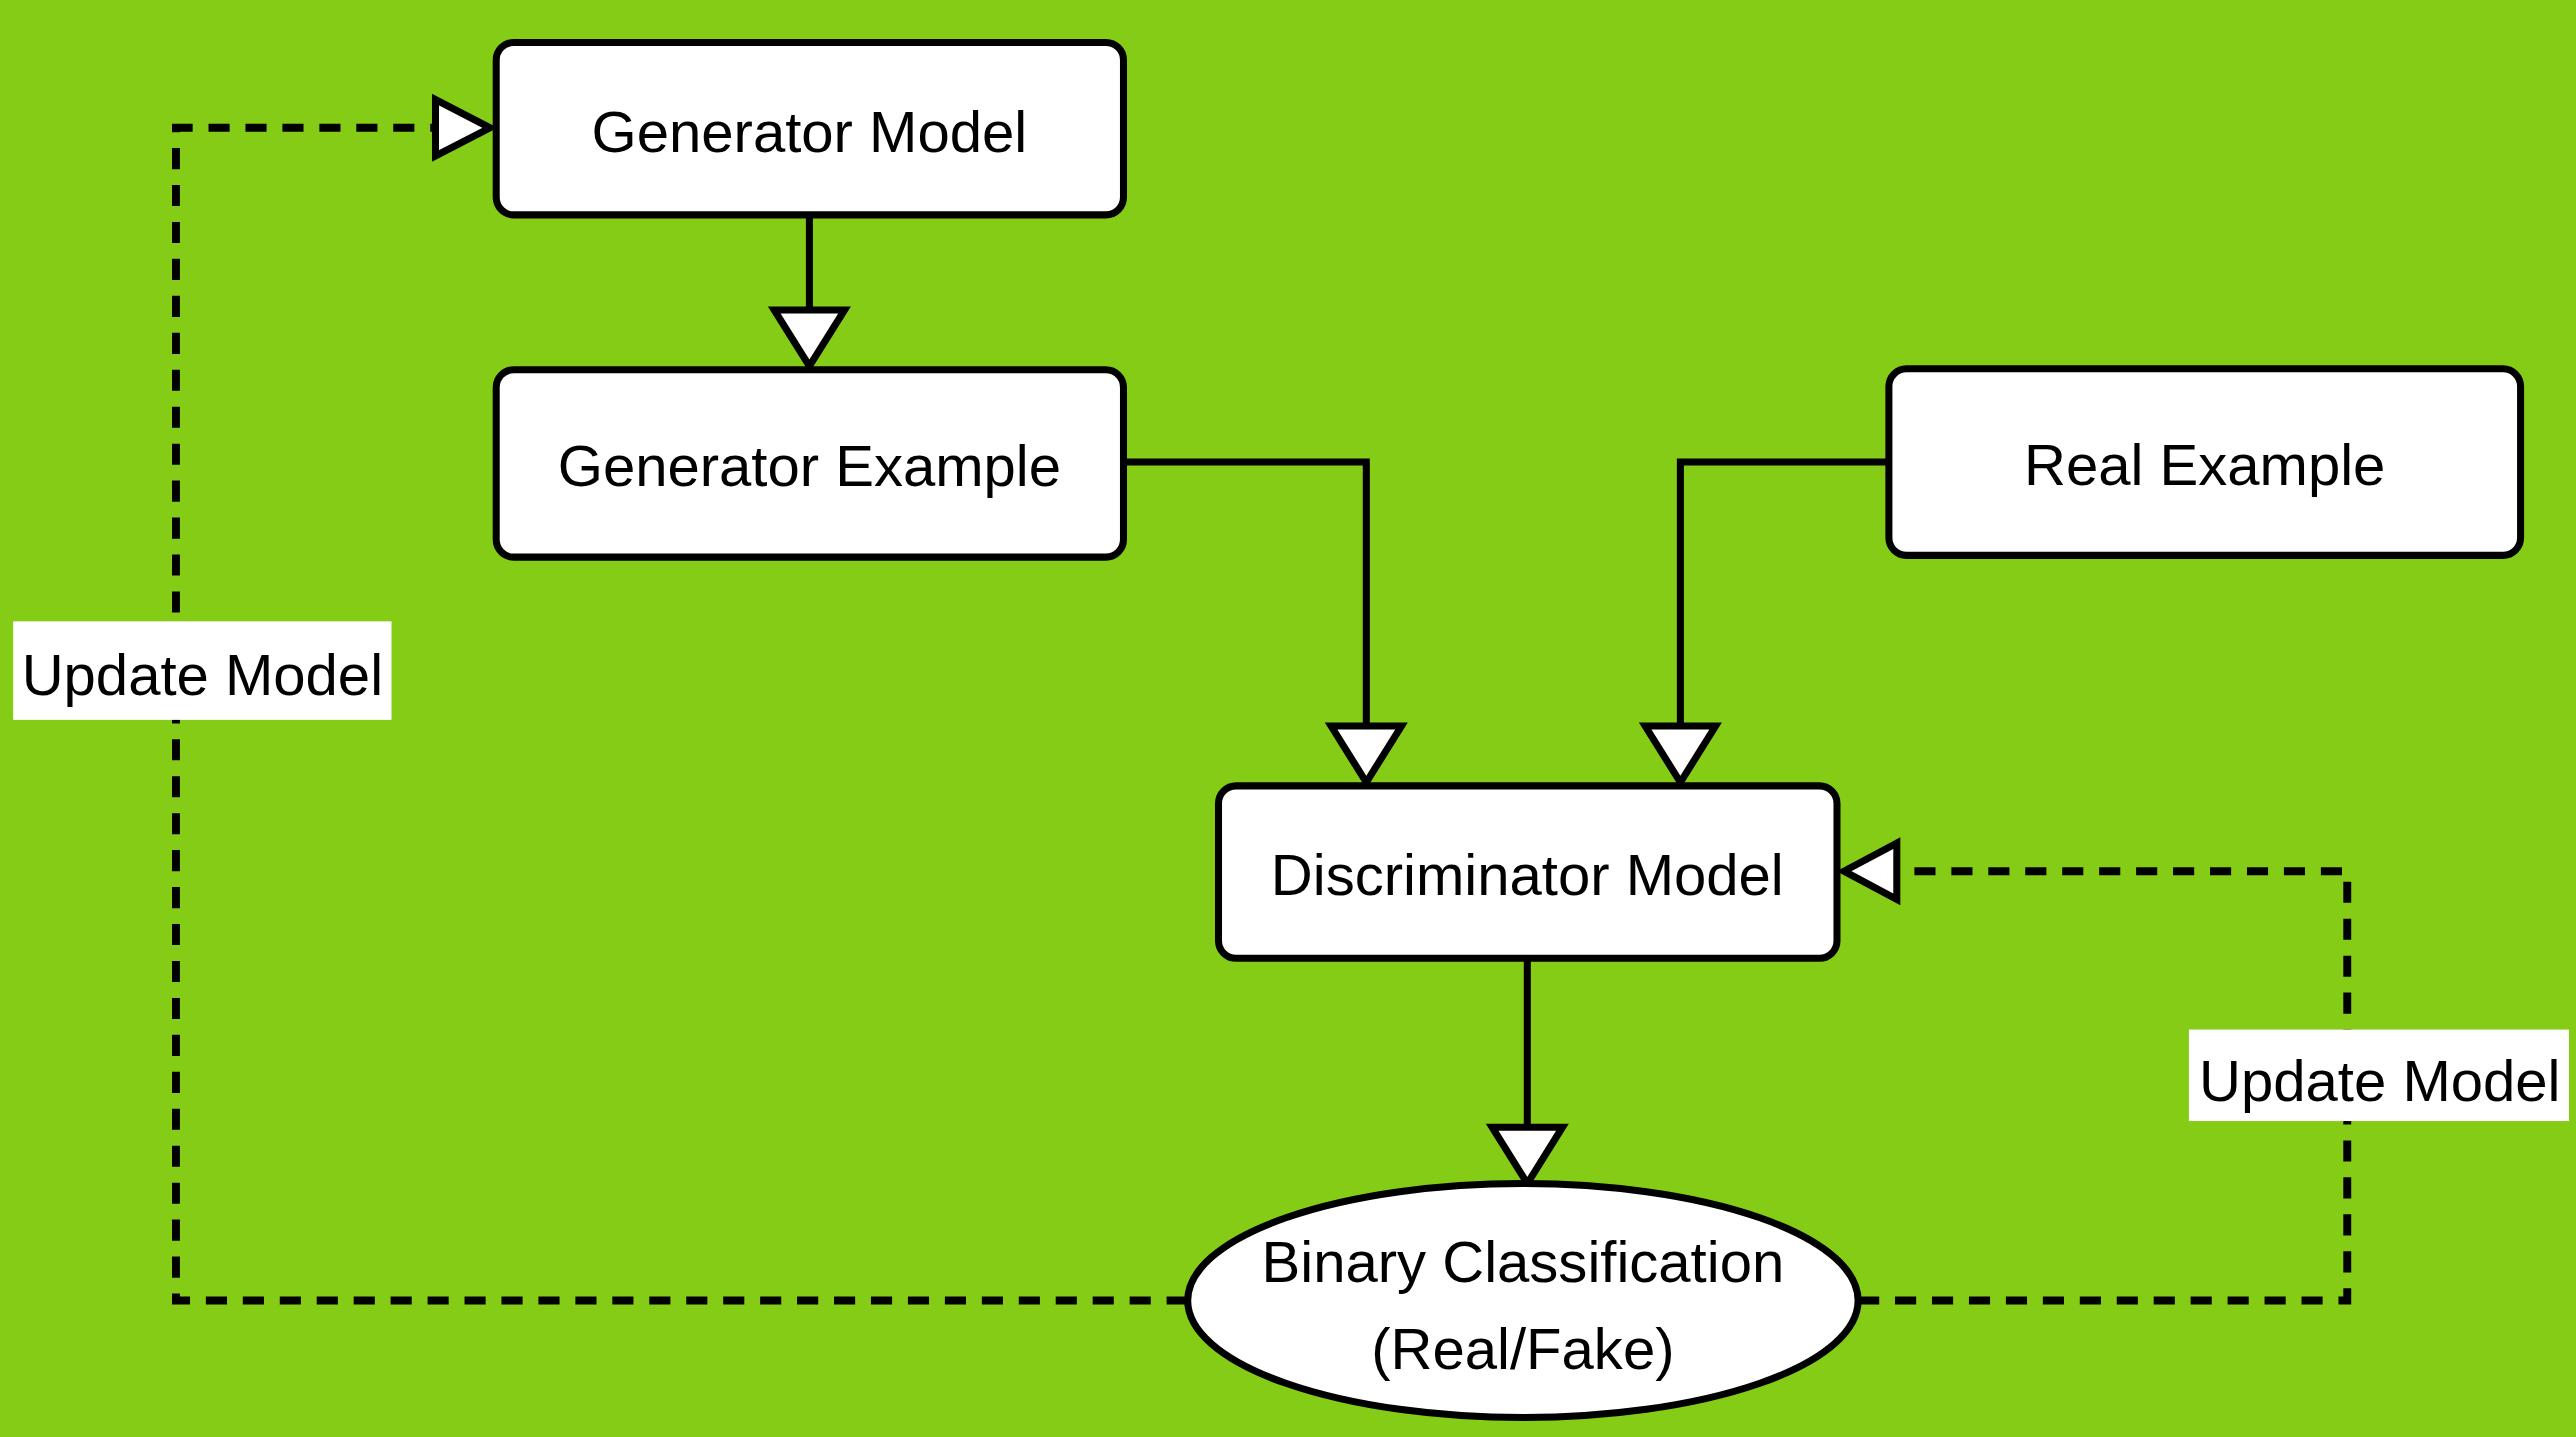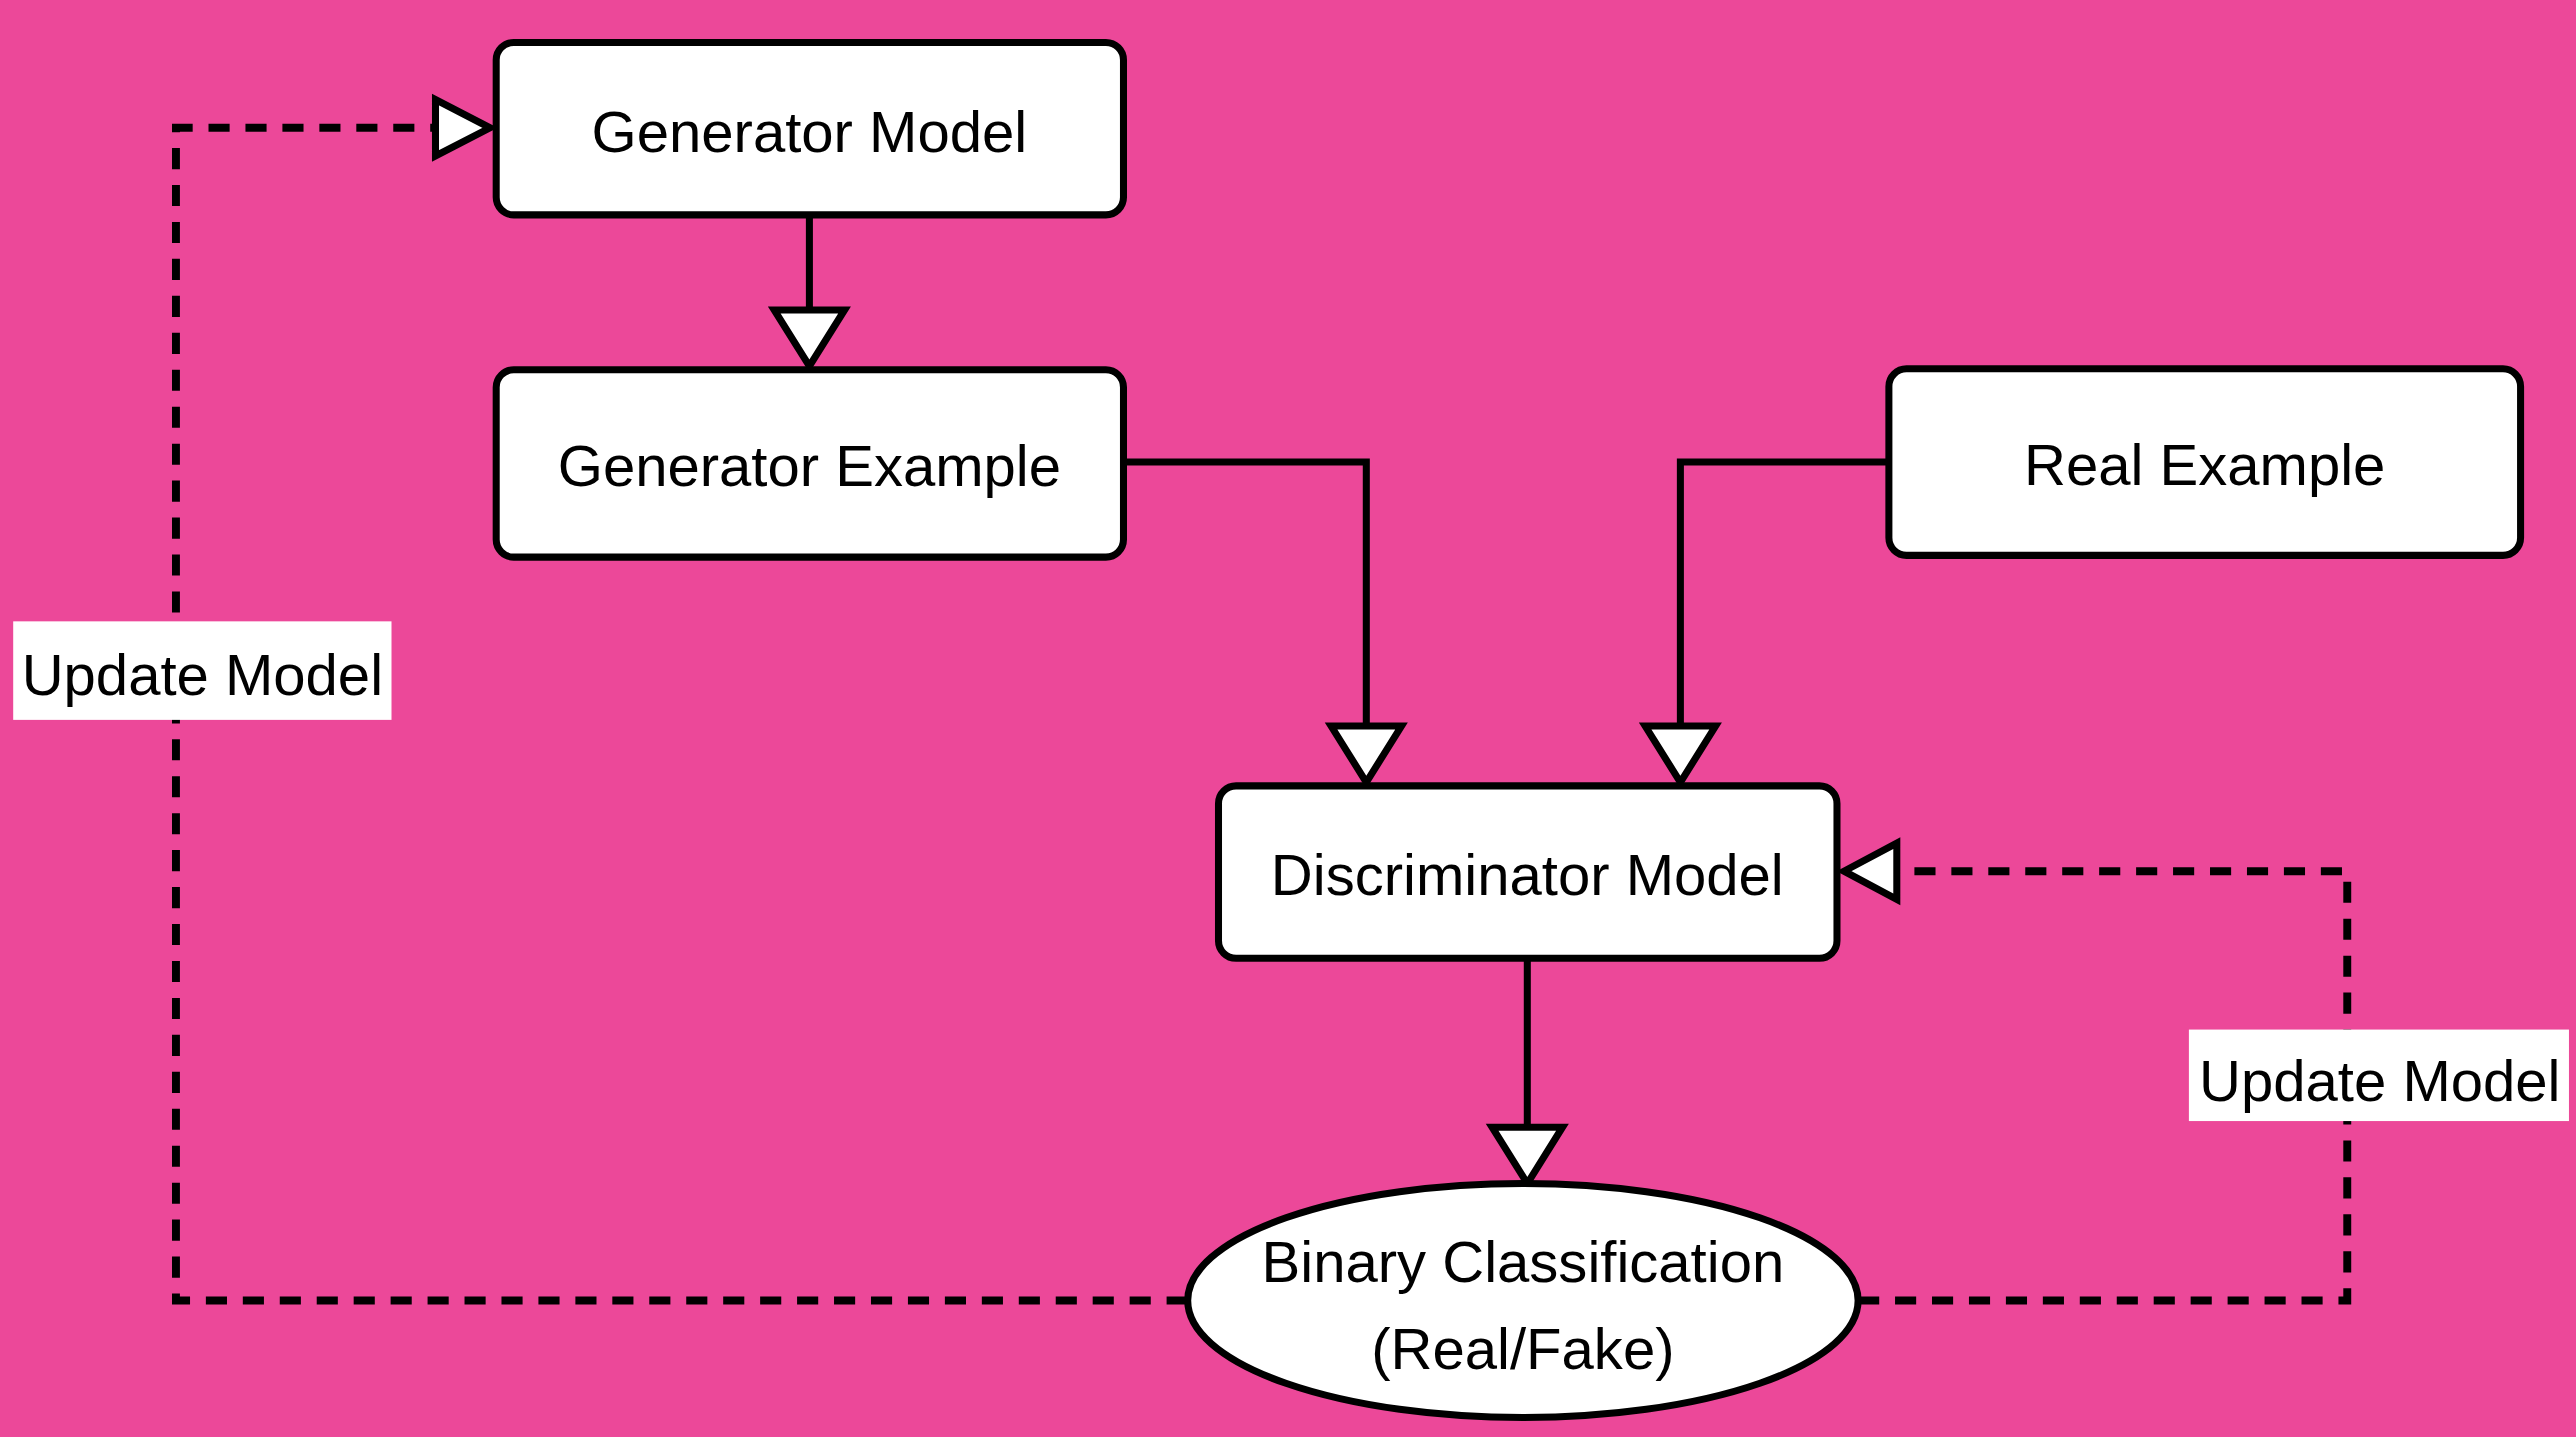--- a/index.html
+++ b/index.html
@@ -4,21 +4,21 @@
 <style>
   html, body {
     margin: 0;
     padding: 0;
     background: #ffffff;
   }
   .canvas {
     position: relative;
     width: 2576px;
     height: 1438px;
-    background: #ec4899;
+    background: #84cc16;
     overflow: hidden;
     font-family: "Liberation Sans", sans-serif;
   }
   svg { display: block; }
   .node {
     fill: #ffffff;
     stroke: #000000;
     stroke-width: 8;
   }
   .edge {

